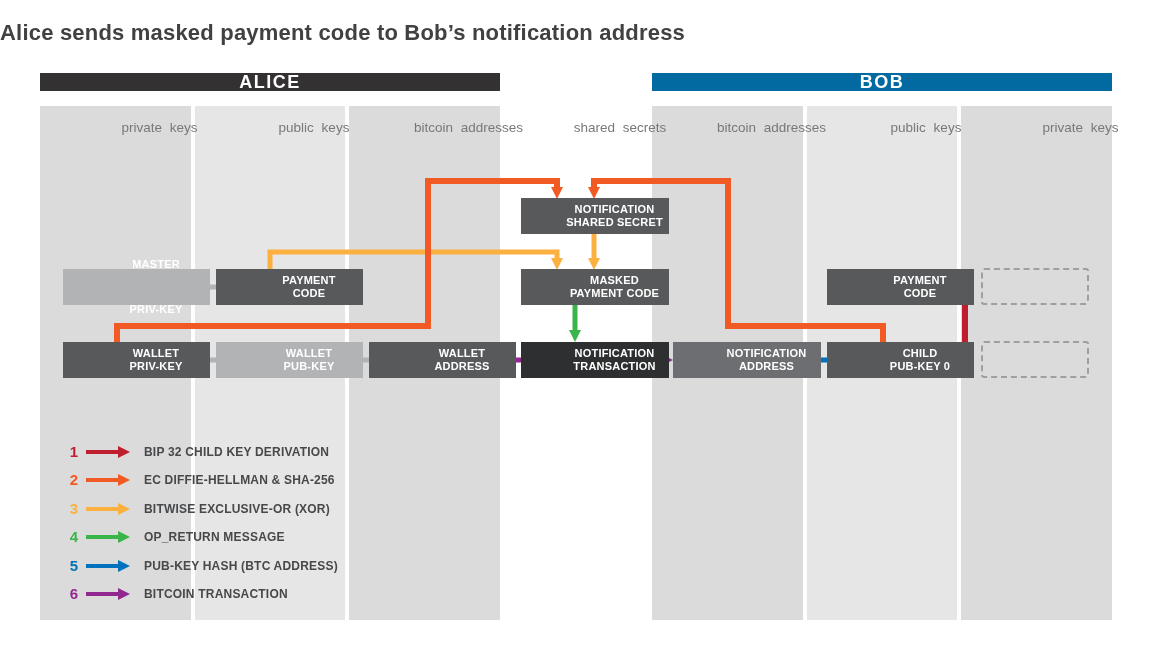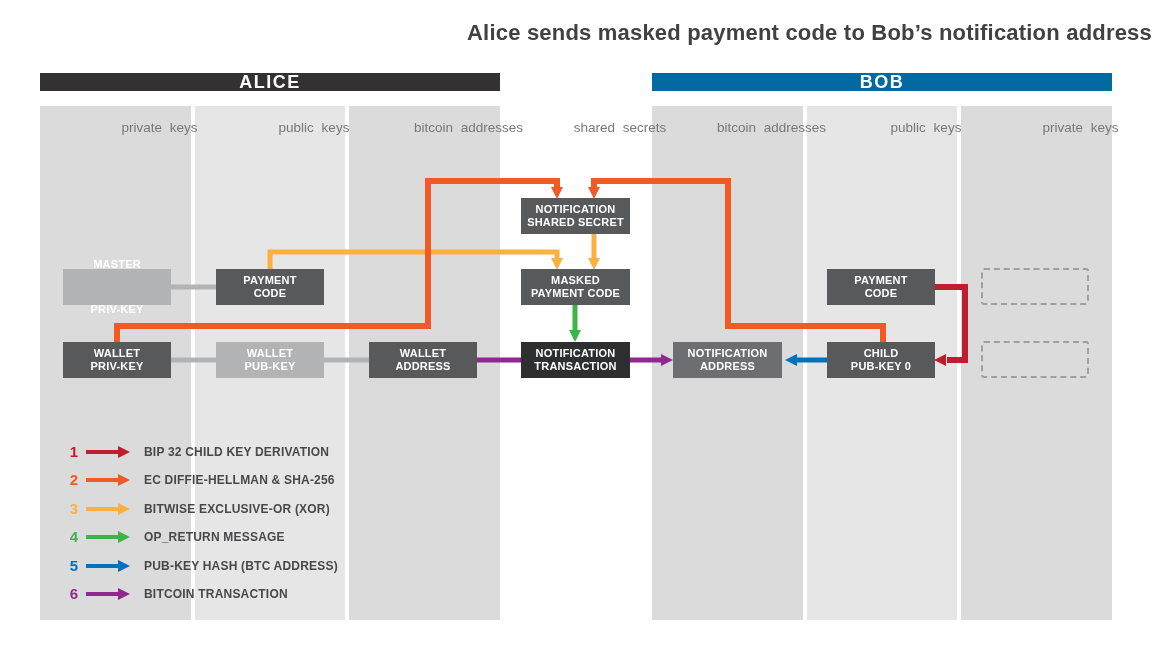--- a/index.html
+++ b/index.html
@@ -4,42 +4,42 @@
 <style>
   html,body{margin:0;padding:0;background:#ffffff;}
   body{
     width:1152px;height:648px;position:relative;overflow:hidden;
     font-family:"Liberation Sans", sans-serif;
     -webkit-font-smoothing:antialiased;
   }
   .abs{position:absolute;}
   
   .title{
-    left:0;top:20px;width:1152px;text-align:right;
+    left:0;top:20px;width:1152px;text-align:left;
     font-size:22px;font-weight:bold;color:#414042;letter-spacing:0.2px;
   }
   
   .bar{
     top:73px;height:18px;display:flex;align-items:center;justify-content:center;
     color:#ffffff;font-size:18px;font-weight:bold;letter-spacing:1.5px;
   }
   .bar-alice{left:40px;width:460px;}
   .bar-bob{left:652px;width:460px;}
   
   .col{top:106px;height:514px;}
   
   .col-label{
     top:118px;height:18px;display:flex;align-items:center;justify-content:center;
     font-size:13.5px;color:#77787b;word-spacing:4px;margin-left:44px;
   }
   
   .node{
     height:36px;display:flex;flex-direction:column;align-items:center;justify-content:center;
     color:#ffffff;font-size:11px;font-weight:bold;line-height:13px;letter-spacing:0.2px;
-    text-align:center;z-index:3;
+    text-align:center;z-index:3;padding-left:39px;
   }
   .node span{display:block;}
   .dashed-node{
     height:37px;border:2px dashed #9d9fa2;border-radius:3px;background:transparent;
     box-sizing:border-box;z-index:3;
   }
   
   #arrows{left:0;top:0;z-index:2;}
   
   .legend-row{height:16px;display:flex;align-items:center;z-index:4;}

